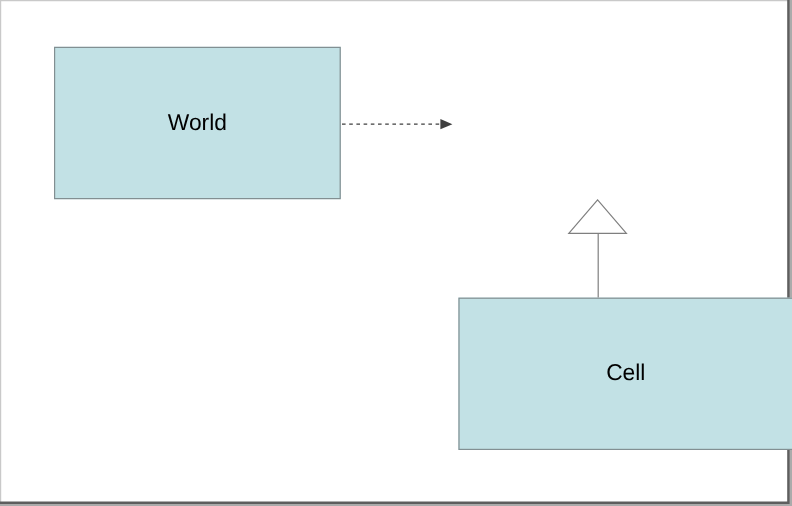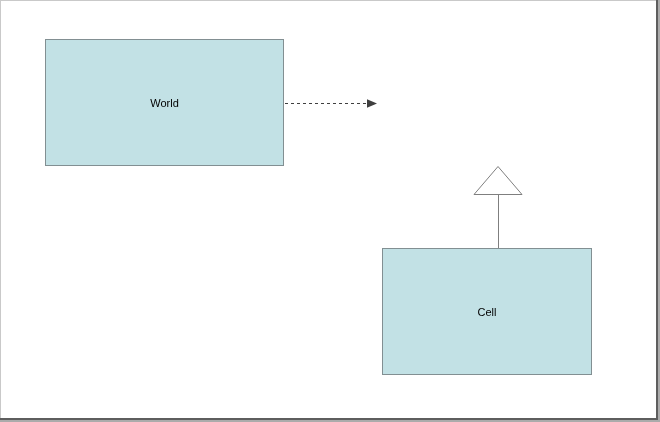--- a/index.html
+++ b/index.html
@@ -22,27 +22,27 @@
       inset 1px 1px 0 #c9c9c9;
   }
   .node {
     position: absolute;
     box-sizing: border-box;
     background: #c2e1e5;
     border: 1px solid #828f92;
     display: flex;
     align-items: center;
     justify-content: center;
-    font-size: 11px;
+    font-size: 19px;
     color: #000000;
     cursor: default;
   }
   .node-world { left: 45px;  top: 39px;  width: 239px; height: 127px; }
   .node-life  { left: 377px; top: 39px;  width: 237px; height: 127px; }
-  .node-cell  { left: 382px; top: 248px; width: 210px; height: 127px; }
+  .node-cell  { left: 382px; top: 248px; width: 279px; height: 127px; }
   .connectors {
     position: absolute;
     left: 0;
     top: 0;
     width: 660px;
     height: 422px;
   }
 </style>
 </head>
 <body>

